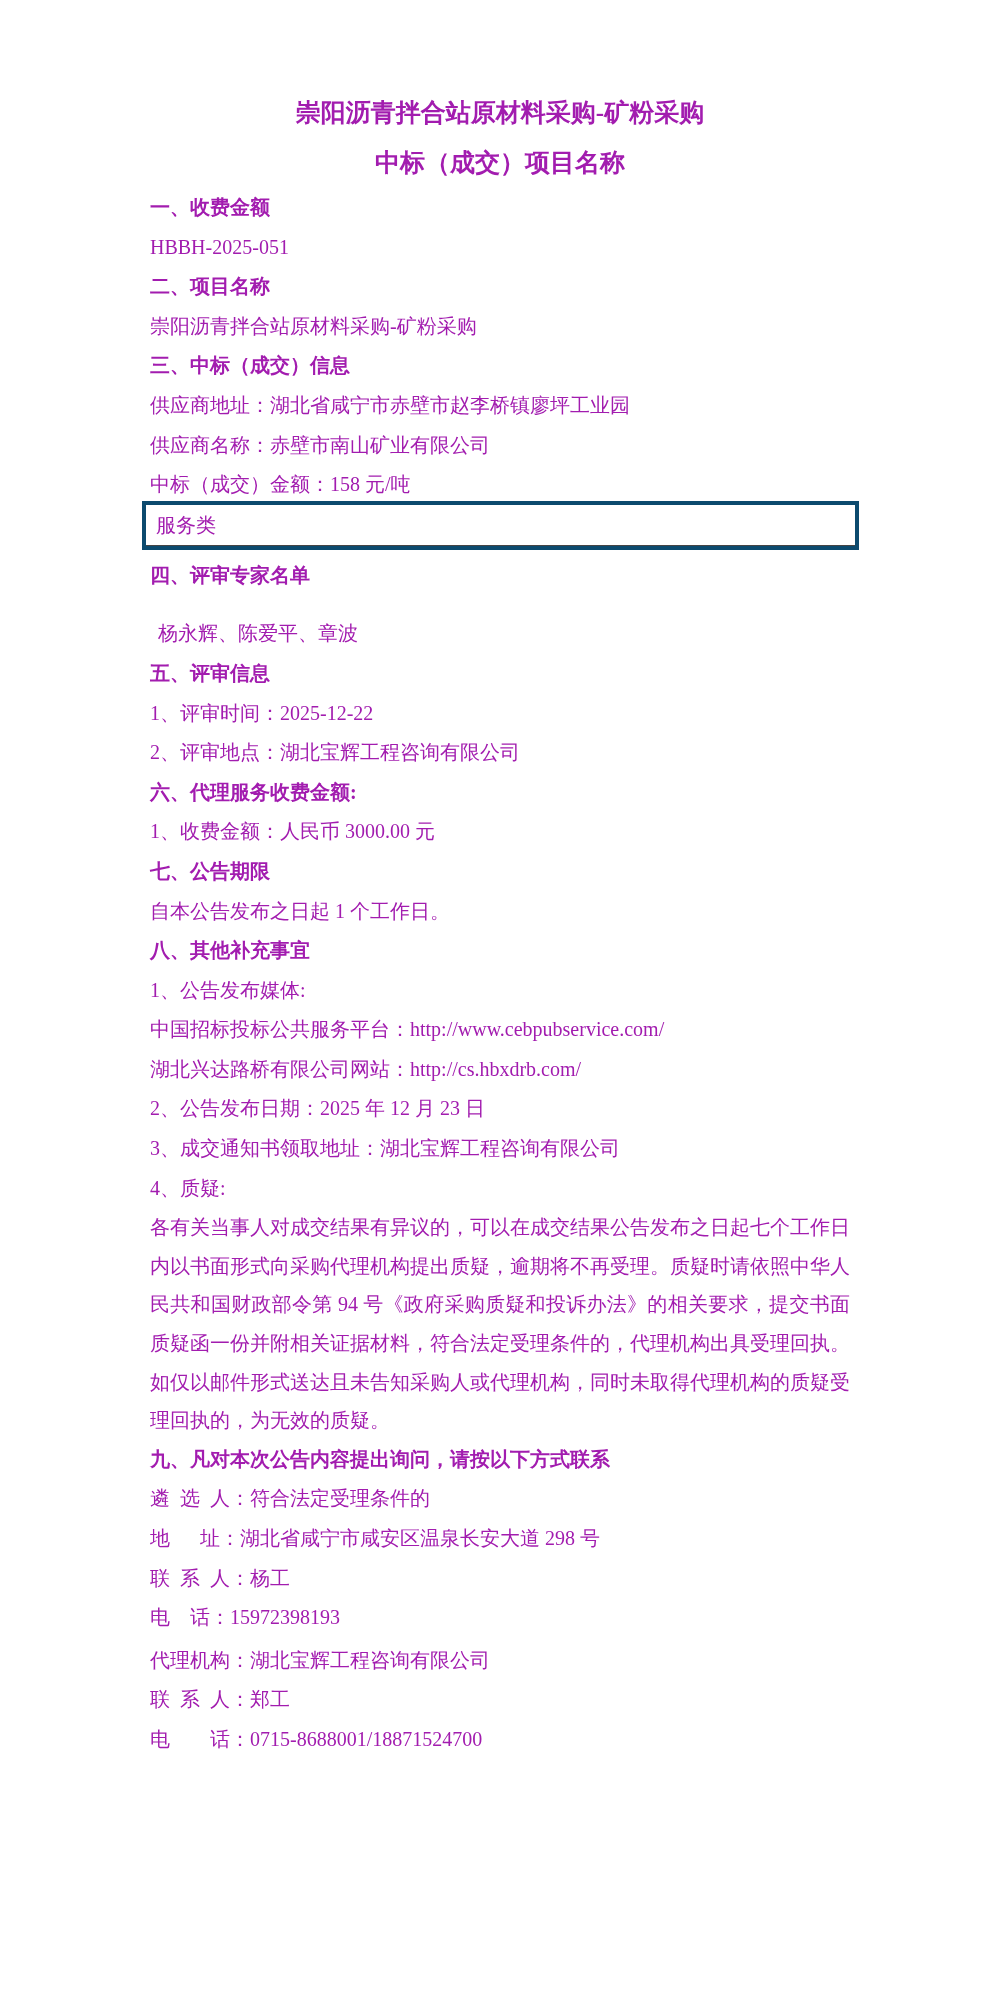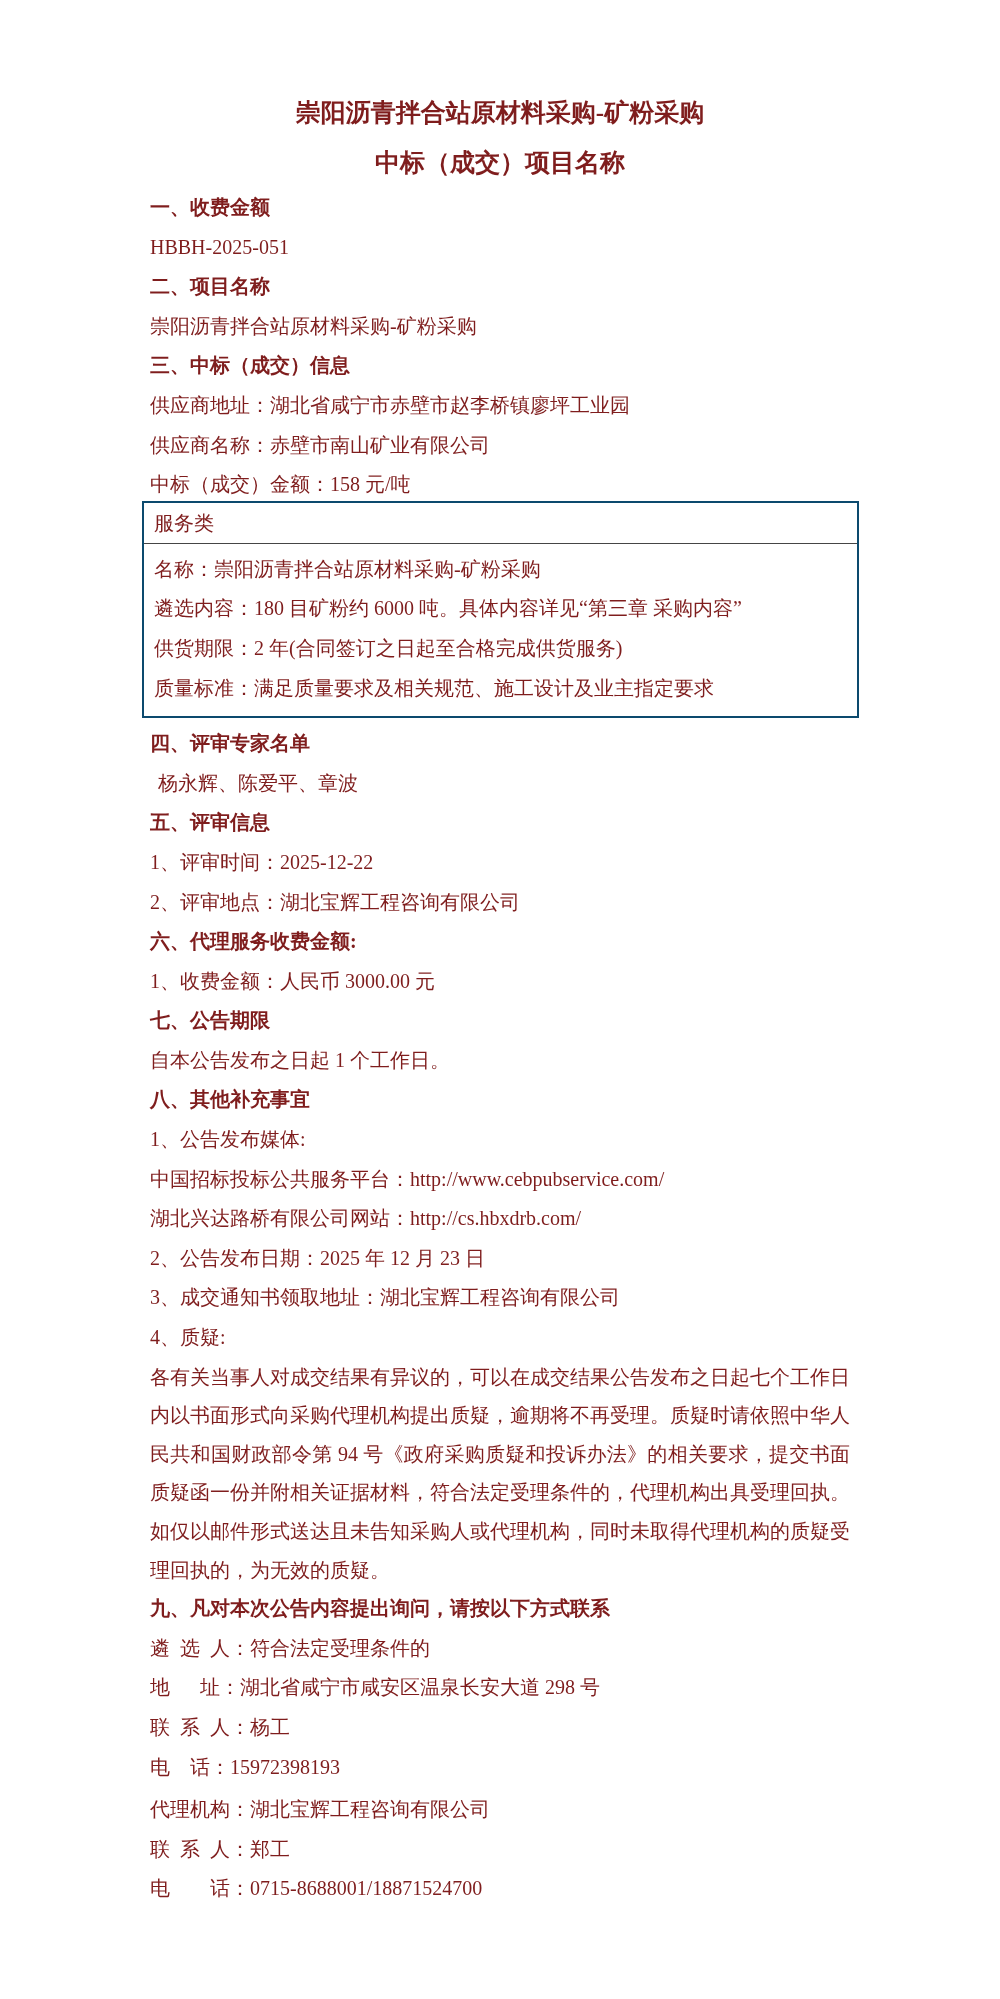--- a/index.html
+++ b/index.html
@@ -5,21 +5,21 @@
   html, body {
     margin: 0;
     padding: 0;
     background: #ffffff;
   }
   .page {
     position: relative;
     width: 1000px;
     height: 1999px;
     background: #ffffff;
-    color: #7f1d1d;
+    color: #a21caf;
     font-family: "Liberation Serif", "DejaVu Serif", serif;
     overflow: hidden;
   }
   .content {
     position: absolute;
     left: 150px;
     top: 88px;
     width: 700px;
     font-size: 20px;
   }
@@ -35,27 +35,28 @@
   .line {
     display: block;
     line-height: 39.6px;
     white-space: pre-wrap;
   }
   .heading {
     font-weight: 700;
   }
   .names-line {
     text-indent: 8px;
+    margin-top: 19px;
   }
   .service-table {
     box-sizing: border-box;
     width: 717px;
     margin-left: -8px;
     margin-top: -4px;
-    border: 2px solid #0c4a6e;
+    border: 4px solid #0c4a6e;
     background: #ffffff;
   }
   .service-table .cat-row {
     box-sizing: border-box;
     height: 41px;
     line-height: 40px;
     padding: 0 10px;
     border-bottom: 1px solid #454545;
     white-space: pre-wrap;
   }
@@ -92,26 +93,20 @@
     <span class="line heading">二、项目名称</span>
     <span class="line">崇阳沥青拌合站原材料采购-矿粉采购</span>
 
     <span class="line heading">三、中标（成交）信息</span>
     <span class="line">供应商地址：湖北省咸宁市赤壁市赵李桥镇廖坪工业园</span>
     <span class="line">供应商名称：赤壁市南山矿业有限公司</span>
     <span class="line">中标（成交）金额：158 元/吨</span>
 
     <div class="service-table">
       <div class="cat-row">服务类</div>
-      <div class="detail-row">
-        <span class="line">名称：崇阳沥青拌合站原材料采购-矿粉采购</span>
-        <span class="line">遴选内容：180 目矿粉约 6000 吨。具体内容详见“第三章 采购内容”</span>
-        <span class="line">供货期限：2 年(合同签订之日起至合格完成供货服务)</span>
-        <span class="line">质量标准：满足质量要求及相关规范、施工设计及业主指定要求</span>
-      </div>
     </div>
 
     <span class="line heading after-table">四、评审专家名单</span>
     <span class="line names-line">杨永辉、陈爱平、章波</span>
 
     <span class="line heading">五、评审信息</span>
     <span class="line">1、评审时间：2025-12-22</span>
     <span class="line">2、评审地点：湖北宝辉工程咨询有限公司</span>
 
     <span class="line heading">六、代理服务收费金额:</span>

